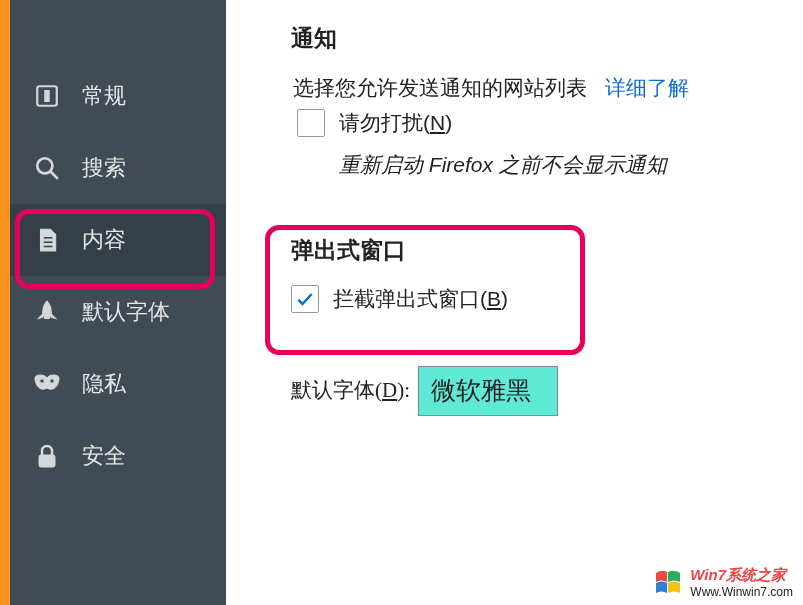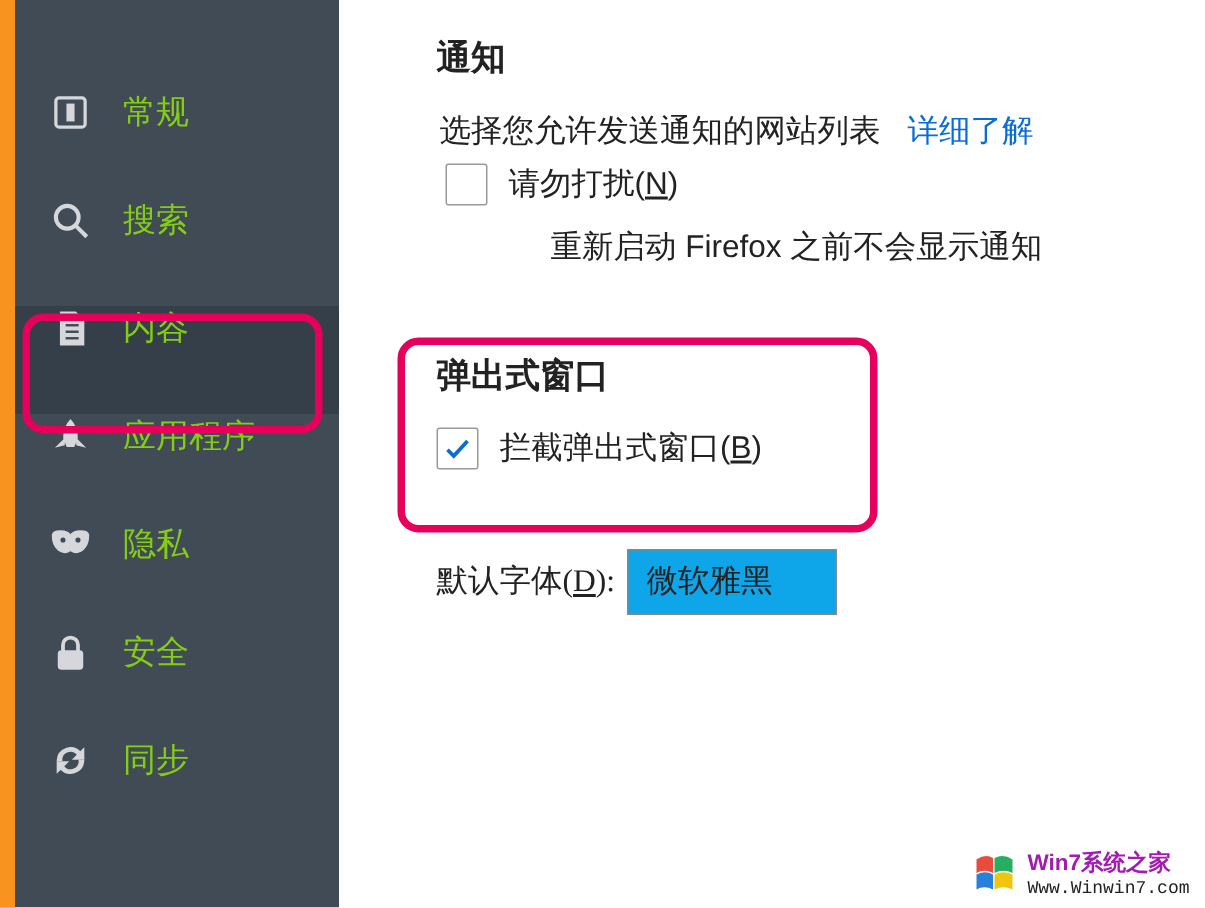--- a/index.html
+++ b/index.html
@@ -19,24 +19,24 @@
   .sidebar {
     width: 226px;
     background: #404b56;
     padding-top: 60px;
     flex-shrink: 0;
     border-left: 10px solid #f7931e;
     padding-left: 0;
   }
   .sidebar-item {
     display: flex;
-    align-items: flex-start;
+    align-items: center;
     height: 72px;
     padding-left: 22px;
-    color: #84cc16;
+    color: #e5e5e5;
     font-size: 22px;
     cursor: pointer;
     position: relative;
   }
   .sidebar-item.active {
     background: #343f4a;
   }
   .sidebar-item .icon {
     width: 30px;
     height: 30px;
@@ -100,52 +100,53 @@
     align-items: center;
     justify-content: center;
     margin-right: 14px;
     background: #fff;
     cursor: pointer;
     flex-shrink: 0;
   }
   .checkbox-row .chk.checked svg { display: block; }
   .underline-letter { text-decoration: underline; }
   .sub-note {
-    margin-left: 76px;
+    margin-left: 48px;
     margin-top: 8px;
+    font-style: italic;
   }
   .font-row {
     display: flex;
     align-items: center;
     margin-top: 14px;
     font-family: Liberation Serif, serif;
   }
   .font-label { margin-right: 8px; }
   .font-select {
     border: 1px solid #888;
     padding: 4px 12px;
-    font-size: 21px;
-    background: #0ea5e9;
+    font-size: 25px;
+    background: #5eead4;
     min-width: 140px;
   }
   .watermark {
     position: absolute;
     right: 10px;
     bottom: 6px;
     display: flex;
     align-items: center;
     gap: 6px;
     font-size: 13px;
     color: #333;
   }
   .watermark .logo {
     width: 32px; height: 32px;
   }
-  .watermark .txt-top { color: #a21caf; font-weight: bold; font-size: 15px; }
-  .watermark .txt-bottom { font-size: 12px; color: #222; font-family: Liberation Mono, monospace; }
+  .watermark .txt-top { color: #ef4444; font-weight: bold; font-size: 15px; font-style: italic; }
+  .watermark .txt-bottom { font-size: 12px; color: #222; }
 </style>
 </head>
 <body>
 
 <div class="container">
   <div class="sidebar">
 
     <div class="sidebar-item">
       <span class="icon">
         <svg width="26" height="26" viewBox="0 0 24 24">
@@ -177,21 +178,21 @@
       </span>
       <span>内容</span>
     </div>
 
     <div class="sidebar-item">
       <span class="icon">
         <svg width="26" height="26" viewBox="0 0 24 24">
             <path d="M12 2 C15 5 16 9 16 13 L14 18 H10 L8 13 C8 9 9 5 12 2 Z M8 14 L4 18 L8 17 Z M16 14 L20 18 L16 17 Z" fill="#d5d7da"></path>
           </svg>
       </span>
-      <span>应用程序</span>
+      <span>默认字体</span>
     </div>
 
     <div class="sidebar-item">
       <span class="icon">
         <svg width="28" height="20" viewBox="0 0 28 20">
             <path d="M2 4 C2 0 12 0 14 4 C16 0 26 0 26 4 C26 12 20 18 14 14 C8 18 2 12 2 4 Z" fill="#d5d7da"></path>
             <circle cx="9" cy="7" r="2.2" fill="#404b56"></circle>
             <circle cx="19" cy="7" r="2.2" fill="#404b56"></circle>
           </svg>
       </span>
@@ -201,29 +202,20 @@
     <div class="sidebar-item">
       <span class="icon">
         <svg width="24" height="26" viewBox="0 0 24 26">
             <rect x="4" y="12" width="16" height="12" rx="2" fill="#d5d7da"></rect>
             <path d="M7 12 V8 a5 5 0 0 1 10 0 V12" fill="none" stroke="#d5d7da" stroke-width="2.5"></path>
           </svg>
       </span>
       <span>安全</span>
     </div>
 
-    <div class="sidebar-item">
-      <span class="icon">
-        <svg width="26" height="26" viewBox="0 0 24 24">
-            <path d="M4 12 a8 8 0 0 1 14 -5 l2 -2 v6 h-6 l2.5 -2.5 A5.5 5.5 0 0 0 6.5 12 Z" fill="#d5d7da"></path>
-            <path d="M20 12 a8 8 0 0 1 -14 5 l-2 2 v-6 h6 l-2.5 2.5 A5.5 5.5 0 0 0 17.5 12 Z" fill="#d5d7da"></path>
-          </svg>
-      </span>
-      <span>同步</span>
-    </div>
 
   </div>
 
   <div class="main">
 
     <div class="section">
       <div class="section-title">通知</div>
       <div class="desc-row">
         <span>选择您允许发送通知的网站列表</span>
         <span class="link">详细了解</span>

